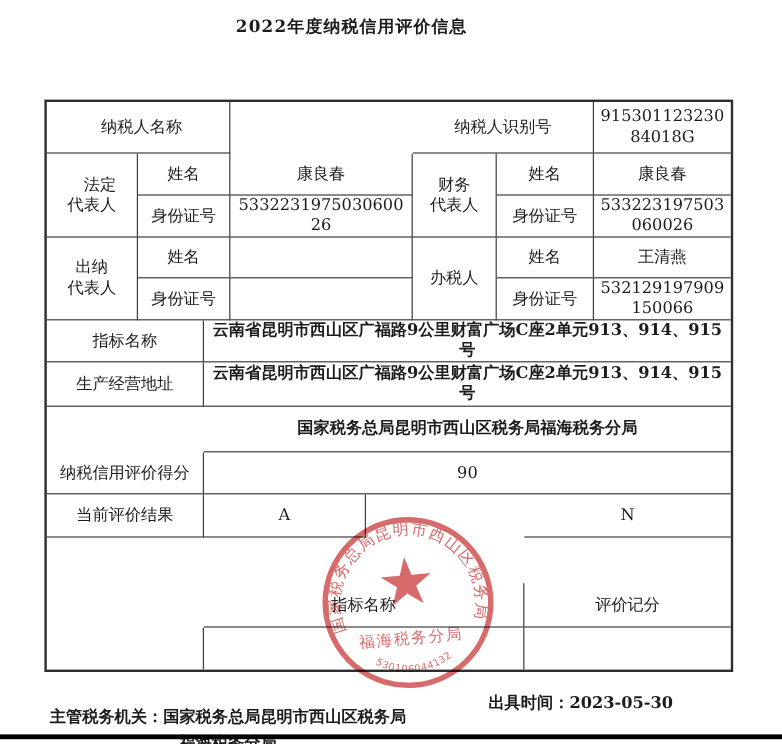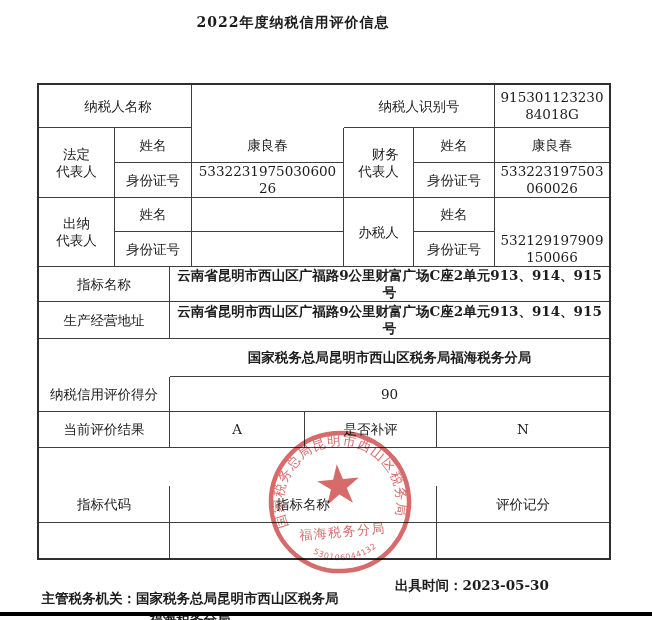--- a/index.html
+++ b/index.html
@@ -30,85 +30,84 @@
   .bv{font-weight:700;}
   .seal{
     position:absolute;left:262px;top:426px;width:158px;height:152px;
     transform:rotate(-5deg);opacity:0.82;mix-blend-mode:multiply;pointer-events:none;
   }
   .footer-left{
     position:absolute;left:40px;top:588px;width:300px;text-align:center;
     font-size:13.5px;font-weight:700;line-height:1.55;
   }
   .footer-right{
-    position:absolute;left:395px;top:577px;font-size:13.5px;font-weight:700;
+    position:absolute;left:407px;top:577px;font-size:13.5px;font-weight:700;
   }
   .bottom-bar{
     position:absolute;left:0;top:612px;width:652px;height:4px;background:#000;
   }
 </style>
 </head>
 <body>
 
 <div class="page">
 
   <div class="doc-title">2022年度纳税信用评价信息</div>
 
   <div class="tbl">
 
     <div class="grid grid-a">
 
       <div class="cell" style="grid-column:1/3;grid-row:1;padding-left:10px;">纳税人名称</div>
       <div class="cell" style="grid-column:4/6;grid-row:1;">纳税人识别号</div>
       <div class="cell nr" style="grid-column:6;grid-row:1;">91530112323084018G</div>
 
-      <div class="cell plab" style="grid-column:1;grid-row:2/4;">法定
+      <div class="cell plab" style="grid-column:1;grid-row:2/4;text-align:right;">法定
 代表人</div>
       <div class="cell" style="grid-column:2;grid-row:2;">姓名</div>
       <div class="cell" style="grid-column:3;grid-row:2;">康良春</div>
-      <div class="cell plab" style="grid-column:4;grid-row:2/4;text-align:right;">财务
+      <div class="cell plab" style="grid-column:4;grid-row:2/4;">财务
 代表人</div>
       <div class="cell" style="grid-column:5;grid-row:2;">姓名</div>
       <div class="cell nr" style="grid-column:6;grid-row:2;">康良春</div>
       <div class="cell" style="grid-column:2;grid-row:3;">身份证号</div>
       <div class="cell" style="grid-column:3;grid-row:3;">533223197503060026</div>
       <div class="cell" style="grid-column:5;grid-row:3;">身份证号</div>
       <div class="cell nr" style="grid-column:6;grid-row:3;">533223197503060026</div>
 
       <div class="cell plab" style="grid-column:1;grid-row:4/6;">出纳
 代表人</div>
       <div class="cell" style="grid-column:2;grid-row:4;">姓名</div>
       <div class="cell" style="grid-column:3;grid-row:4;"></div>
       <div class="cell" style="grid-column:4;grid-row:4/6;">办税人</div>
       <div class="cell" style="grid-column:5;grid-row:4;">姓名</div>
+      <div class="cell nr" style="grid-column:6;grid-row:4;">王清燕</div>
       <div class="cell" style="grid-column:2;grid-row:5;">身份证号</div>
       <div class="cell" style="grid-column:3;grid-row:5;"></div>
       <div class="cell" style="grid-column:5;grid-row:5;">身份证号</div>
       <div class="cell nr" style="grid-column:6;grid-row:5;">532129197909150066</div>
     </div>
 
     <div class="grid grid-b">
       <div class="cell" style="grid-column:1;grid-row:1;">指标名称</div>
       <div class="cell nr bv" style="grid-column:2/5;grid-row:1;">云南省昆明市西山区广福路9公里财富广场C座2单元913、914、915号</div>
 
       <div class="cell" style="grid-column:1;grid-row:2;">生产经营地址</div>
       <div class="cell nr bv" style="grid-column:2/5;grid-row:2;">云南省昆明市西山区广福路9公里财富广场C座2单元913、914、915号</div>
 
       <div class="cell nr bv" style="grid-column:2/5;grid-row:3;">国家税务总局昆明市西山区税务局福海税务分局</div>
 
       <div class="cell" style="grid-column:1;grid-row:4;">纳税信用评价得分</div>
       <div class="cell nr" style="grid-column:2/5;grid-row:4;">90</div>
 
       <div class="cell" style="grid-column:1;grid-row:5;">当前评价结果</div>
       <div class="cell" style="grid-column:2;grid-row:5;">A</div>
-      <div class="cell" style="grid-column:3;grid-row:5;">是否补评</div>
       <div class="cell nr" style="grid-column:4;grid-row:5;">N</div>
 
 
-      <div class="cell" style="grid-column:1;grid-row:7;">指标代码</div>
       <div class="cell" style="grid-column:2/4;grid-row:7;">指标名称</div>
       <div class="cell nr" style="grid-column:4;grid-row:7;">评价记分</div>
 
       <div class="cell nb" style="grid-column:1;grid-row:8;"></div>
       <div class="cell nb" style="grid-column:2/4;grid-row:8;"></div>
       <div class="cell nr nb" style="grid-column:4;grid-row:8;"></div>
     </div>
   </div>
 
   <svg class="seal" viewBox="0 0 158 152">

